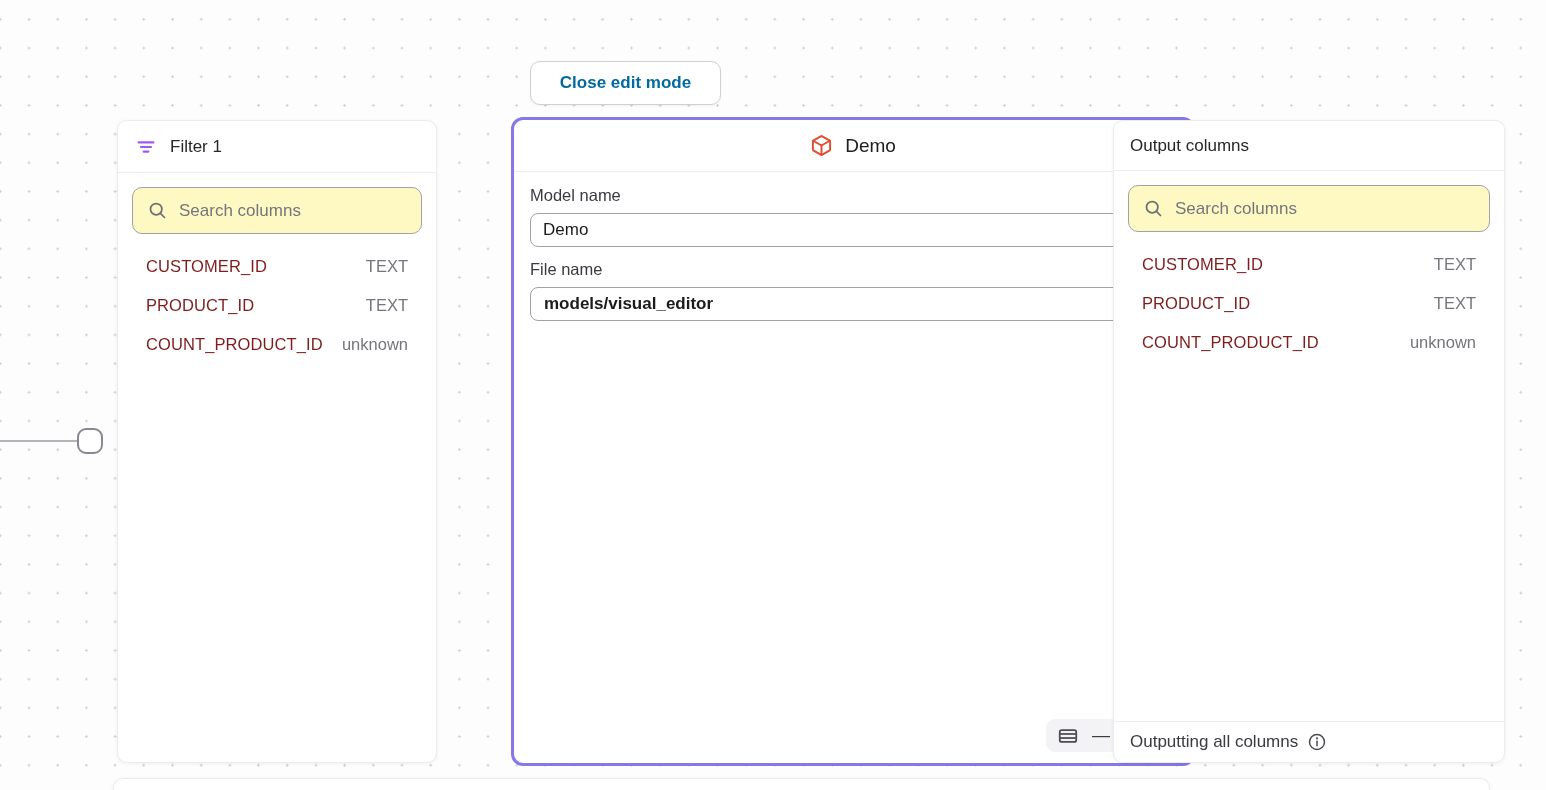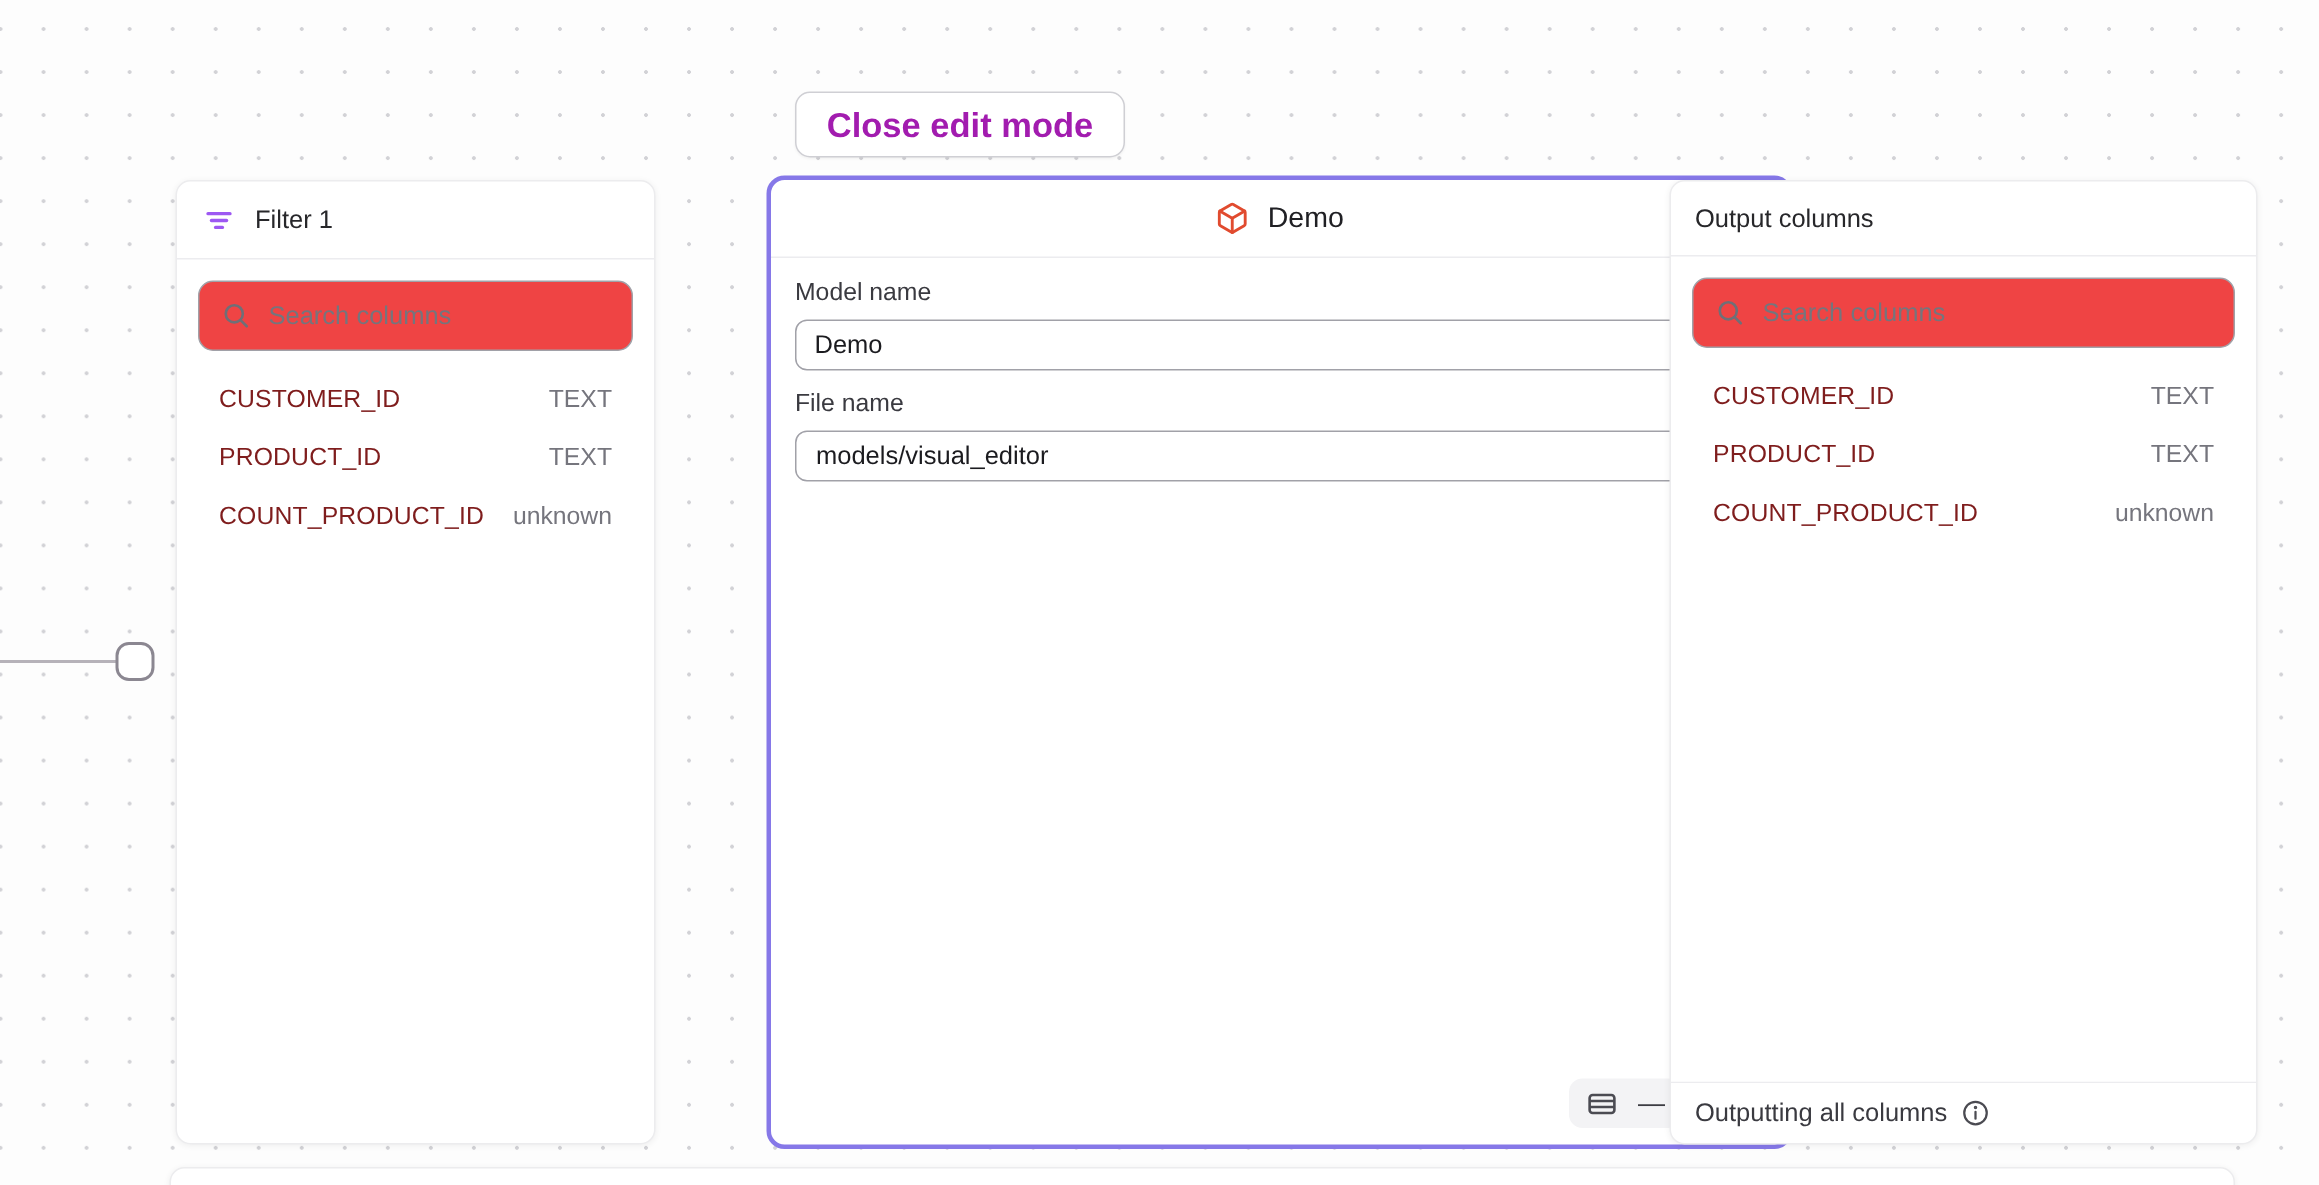--- a/index.html
+++ b/index.html
@@ -20,44 +20,44 @@
     position: absolute; left: 0; top: 440px; width: 79px; height: 2px;
     background: #b6b2b9;
   }
   .edge-handle {
     position: absolute; left: 77px; top: 428px; width: 26px; height: 26px;
     background: #fff; border: 2.5px solid #8b8791; border-radius: 9px;
   }
 
   
   .close-edit-btn {
-    position: absolute; left: 530px; top: 61px; width: 220px; height: 44px;
+    position: absolute; left: 530px; top: 61px; width: 191px; height: 44px;
     background: #fff; border: 1px solid #cfcfd4; border-radius: 10px;
     display: flex; align-items: center; justify-content: center;
-    font-size: 23px; font-weight: 700; color: #a21caf;
+    font-size: 17px; font-weight: 700; color: #0369a1;
     box-shadow: 0 1px 2px rgba(0,0,0,.05);
     cursor: pointer;
   }
 
   
   .panel {
     position: absolute; background: #fff; border: 1px solid #ececee;
     border-radius: 10px; box-shadow: 0 1px 4px rgba(0,0,0,.06);
   }
   .panel-header {
     height: 52px; border-bottom: 1px solid #ececef;
     display: flex; align-items: center; padding: 0 17px; gap: 13px;
   }
   .panel-title { font-size: 17px; font-weight: 500; color: #27272a; }
   .panel-body { padding: 14px; }
 
   .search-box {
     height: 47px; border: 1px solid #a1a1a8; border-radius: 10px;
     display: flex; align-items: center; padding: 0 14px; gap: 11px;
-    background: #ef4444;
+    background: #fef9c3;
   }
   .search-box input {
     border: none; outline: none; flex: 1; font-size: 17px;
     font-family: inherit; color: #27272a; background: transparent;
   }
   .search-box input::placeholder { color: #75757d; }
 
   .col-list { margin-top: 13px; }
   .col-row {
     height: 39px; display: flex; align-items: center;
@@ -89,21 +89,21 @@
   .text-input {
     width: 100%; height: 34px; border: 1px solid #a1a1a8; border-radius: 8px;
     padding: 0 12px; font-size: 17px; font-family: inherit; color: #1b1b1f;
     outline: none; background: #fff;
   }
   .select-box {
     width: 100%; height: 34px; border: 1px solid #a1a1a8; border-radius: 8px;
     padding: 0 13px; display: flex; align-items: center;
     justify-content: space-between; cursor: pointer; background: #fff;
   }
-  .select-value { font-size: 17px; font-weight: 400; color: #1b1b1f; }
+  .select-value { font-size: 17px; font-weight: 700; color: #1b1b1f; }
   .field-gap { height: 13px; }
 
   .model-footer {
     position: absolute; right: 15px; bottom: 11px;
     display: flex; align-items: center; gap: 15px;
   }
   .stat-pill {
     background: #f3f3f5; border-radius: 9px; height: 33px;
     display: flex; align-items: center; gap: 13px; padding: 0 11px;
   }

